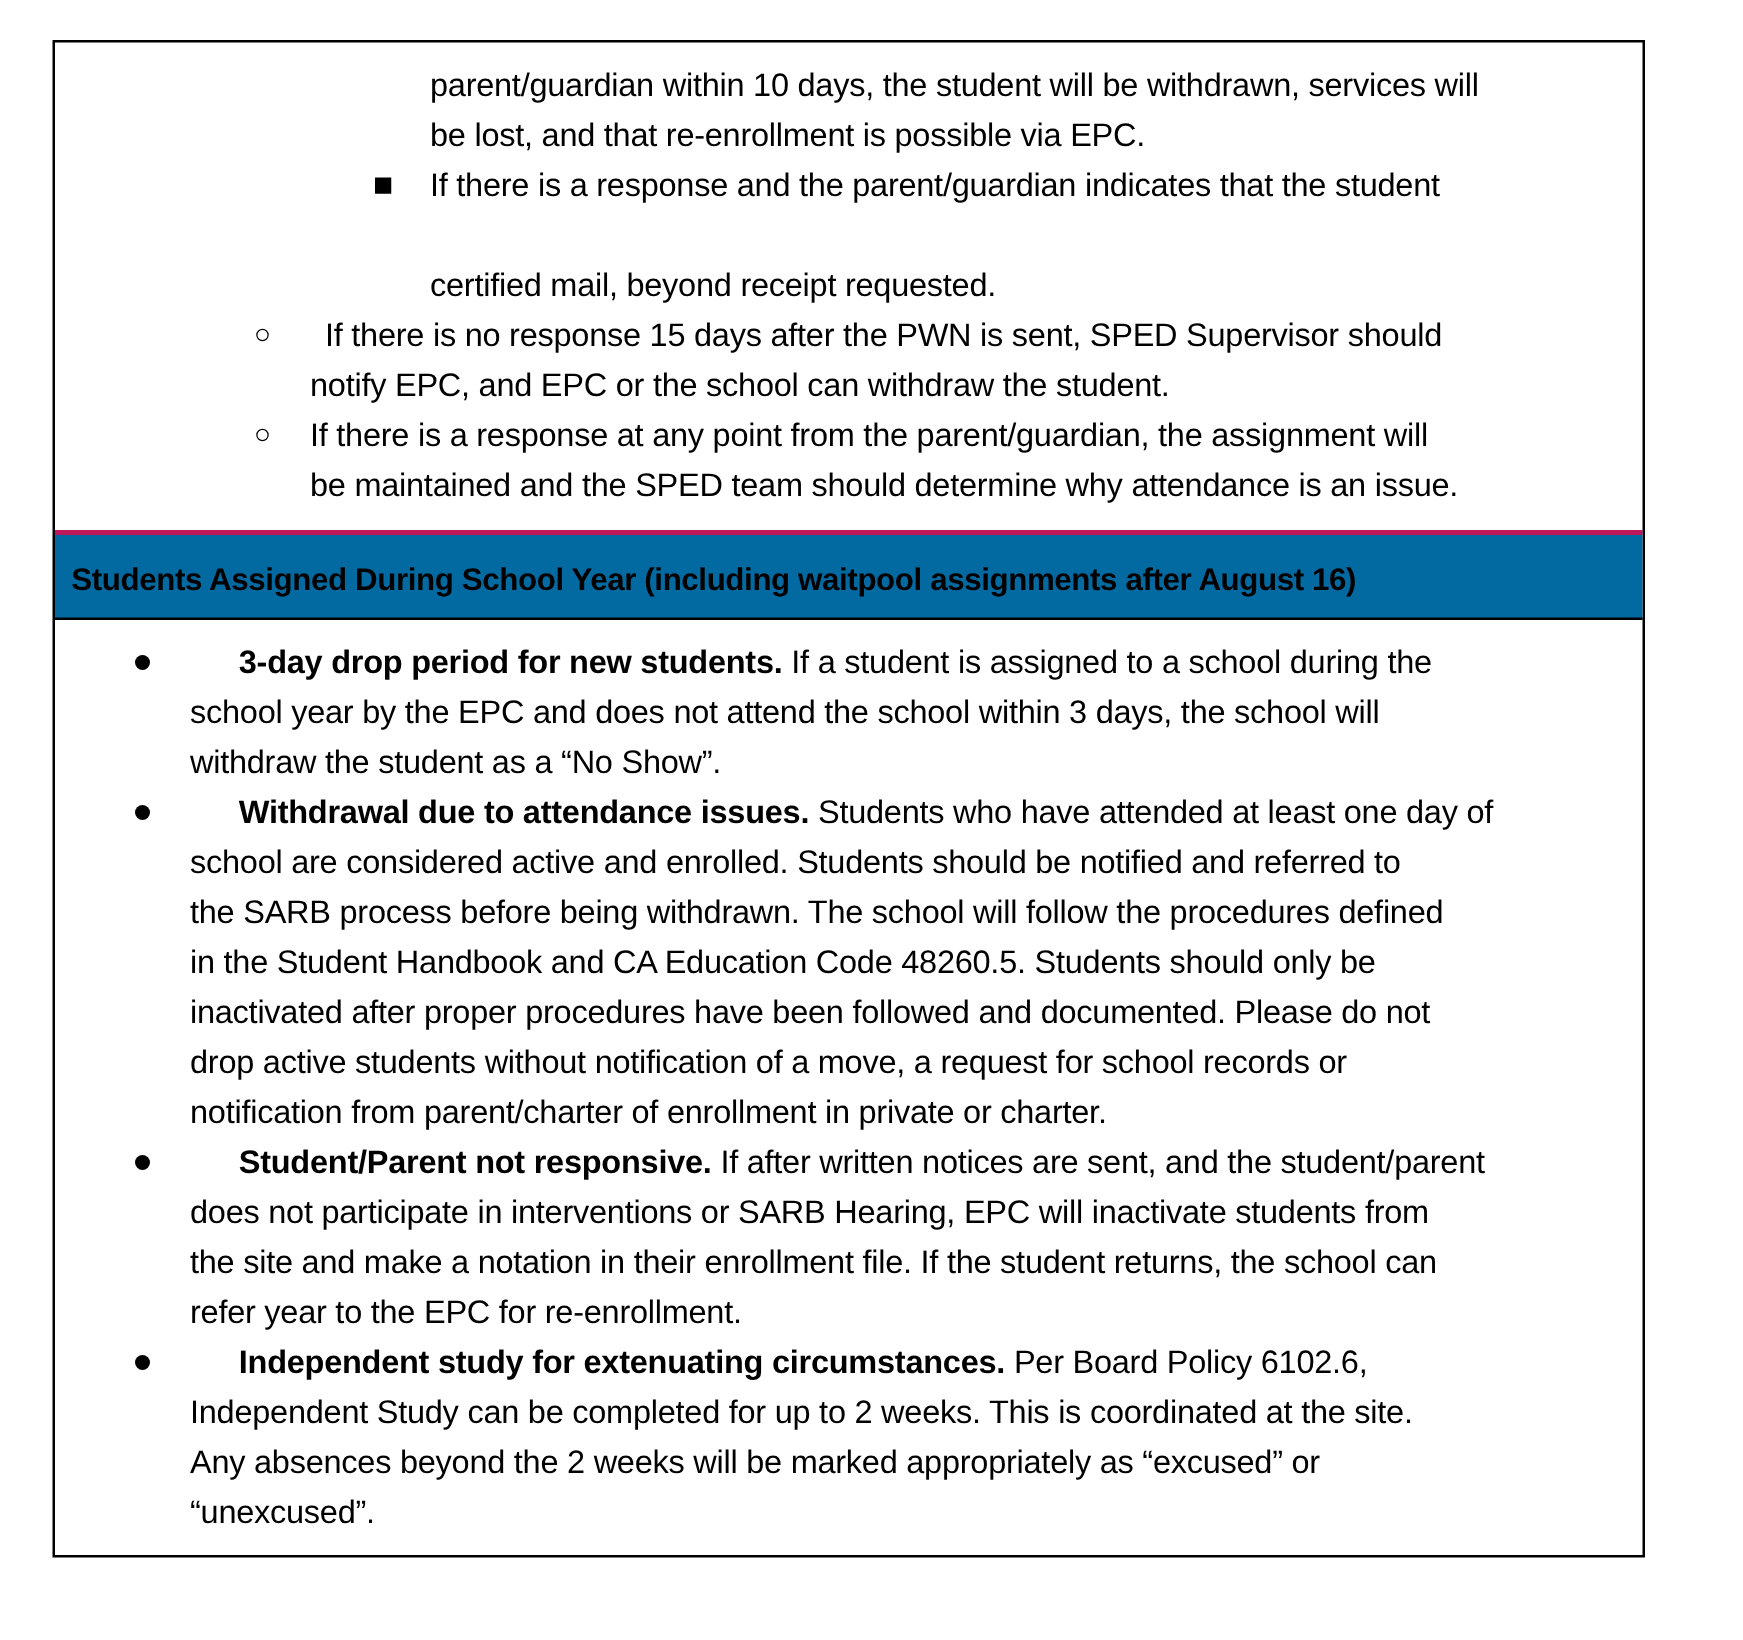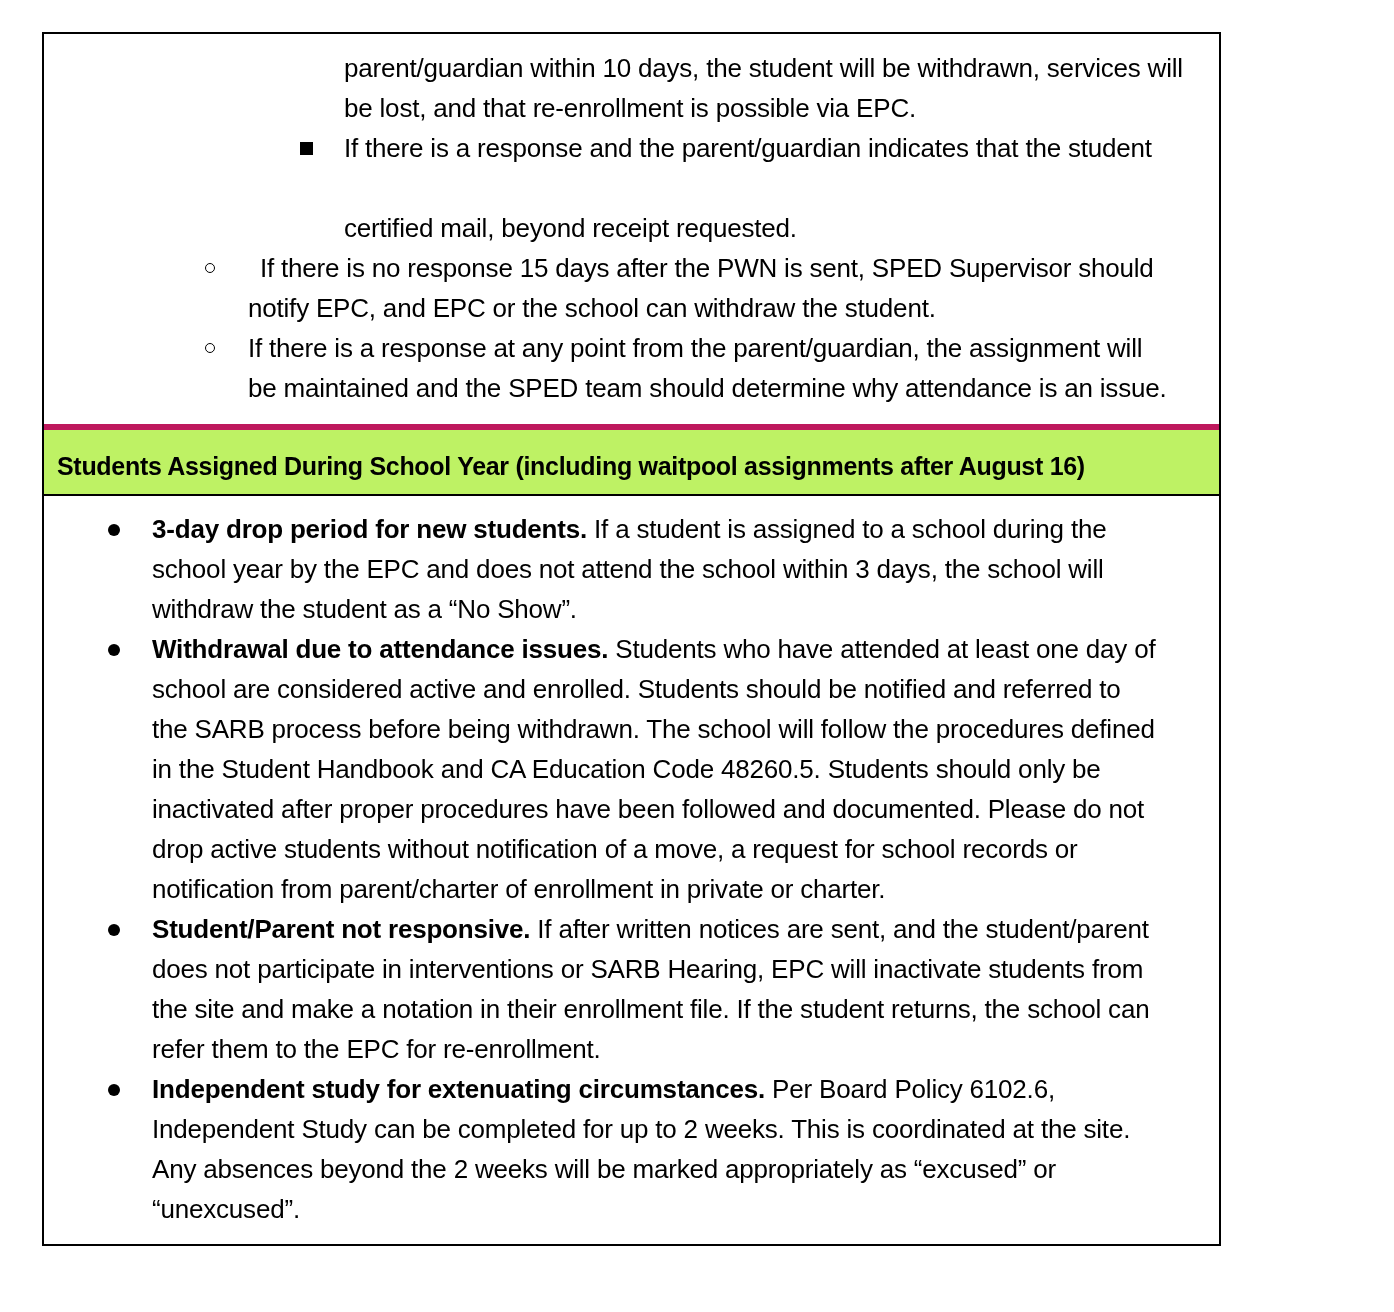--- a/index.html
+++ b/index.html
@@ -11,48 +11,48 @@
       width: 1394px;
       height: 1312px;
       position: relative;
       font-family: "Liberation Sans", "DejaVu Sans", sans-serif;
       color: #000000;
     }
     .doc-table {
       position: absolute;
       left: 42px;
       top: 32px;
-      width: 1179px;
+      width: 1274px;
       border: 2px solid #000000;
       box-sizing: border-box;
     }
     .cell {
       position: relative;
       box-sizing: border-box;
     }
     .cell-top {
       height: 390px;
     }
     .cell-header {
       height: 72px;
-      background: #bef264;
-      border-top: 6px solid #be185d;
+      background: #0369a1;
+      border-top: 4px solid #be185d;
       border-bottom: 2px solid #000000;
     }
     .cell-body {
       height: 748px;
     }
     .line {
       position: absolute;
       font-size: 26px;
       line-height: 40px;
       white-space: nowrap;
       letter-spacing: -0.2px;
     }
-    .bold { font-weight: bold; }
+    .bold { font-weight: bold; margin-left: 39px; }
     .header-text {
       position: absolute;
       left: 13px;
       top: 16px;
       font-size: 25px;
       font-weight: bold;
       line-height: 40px;
       white-space: nowrap;
       letter-spacing: -0.3px;
     }
@@ -117,21 +117,21 @@
     <div class="line" style="left:108px; top:213px;">the SARB process before being withdrawn. The school will follow the procedures defined</div>
     <div class="line" style="left:108px; top:253px;">in the Student Handbook and CA Education Code 48260.5. Students should only be</div>
     <div class="line" style="left:108px; top:293px;">inactivated after proper procedures have been followed and documented. Please do not</div>
     <div class="line" style="left:108px; top:333px;">drop active students without notification of a move, a request for school records or</div>
     <div class="line" style="left:108px; top:373px;">notification from parent/charter of enrollment in private or charter.</div>
 
     <span class="bullet bullet-disc" style="left:64px; top:428px;"></span>
     <div class="line" style="left:108px; top:413px;"><span class="bold">Student/Parent not responsive.</span><span> If after written notices are sent, and the student/parent</span></div>
     <div class="line" style="left:108px; top:493px;">the site and make a notation in their enrollment file. If the student returns, the school can</div>
     <div class="line" style="left:108px; top:453px;">does not participate in interventions or SARB Hearing, EPC will inactivate students from</div>
-    <div class="line" style="left:108px; top:533px;">refer them to the EPC for re-enrollment.</div>
+    <div class="line" style="left:108px; top:533px;">refer year to the EPC for re-enrollment.</div>
 
     <span class="bullet bullet-disc" style="left:64px; top:588px;"></span>
     <div class="line" style="left:108px; top:573px;"><span class="bold">Independent study for extenuating circumstances.</span><span> Per Board Policy 6102.6,</span></div>
     <div class="line" style="left:108px; top:613px;">Independent Study can be completed for up to 2 weeks. This is coordinated at the site.</div>
     <div class="line" style="left:108px; top:653px;">Any absences beyond the 2 weeks will be marked appropriately as “excused” or</div>
     <div class="line" style="left:108px; top:693px;">“unexcused”.</div>
   </div>
 </div>
 
 </body></html>

